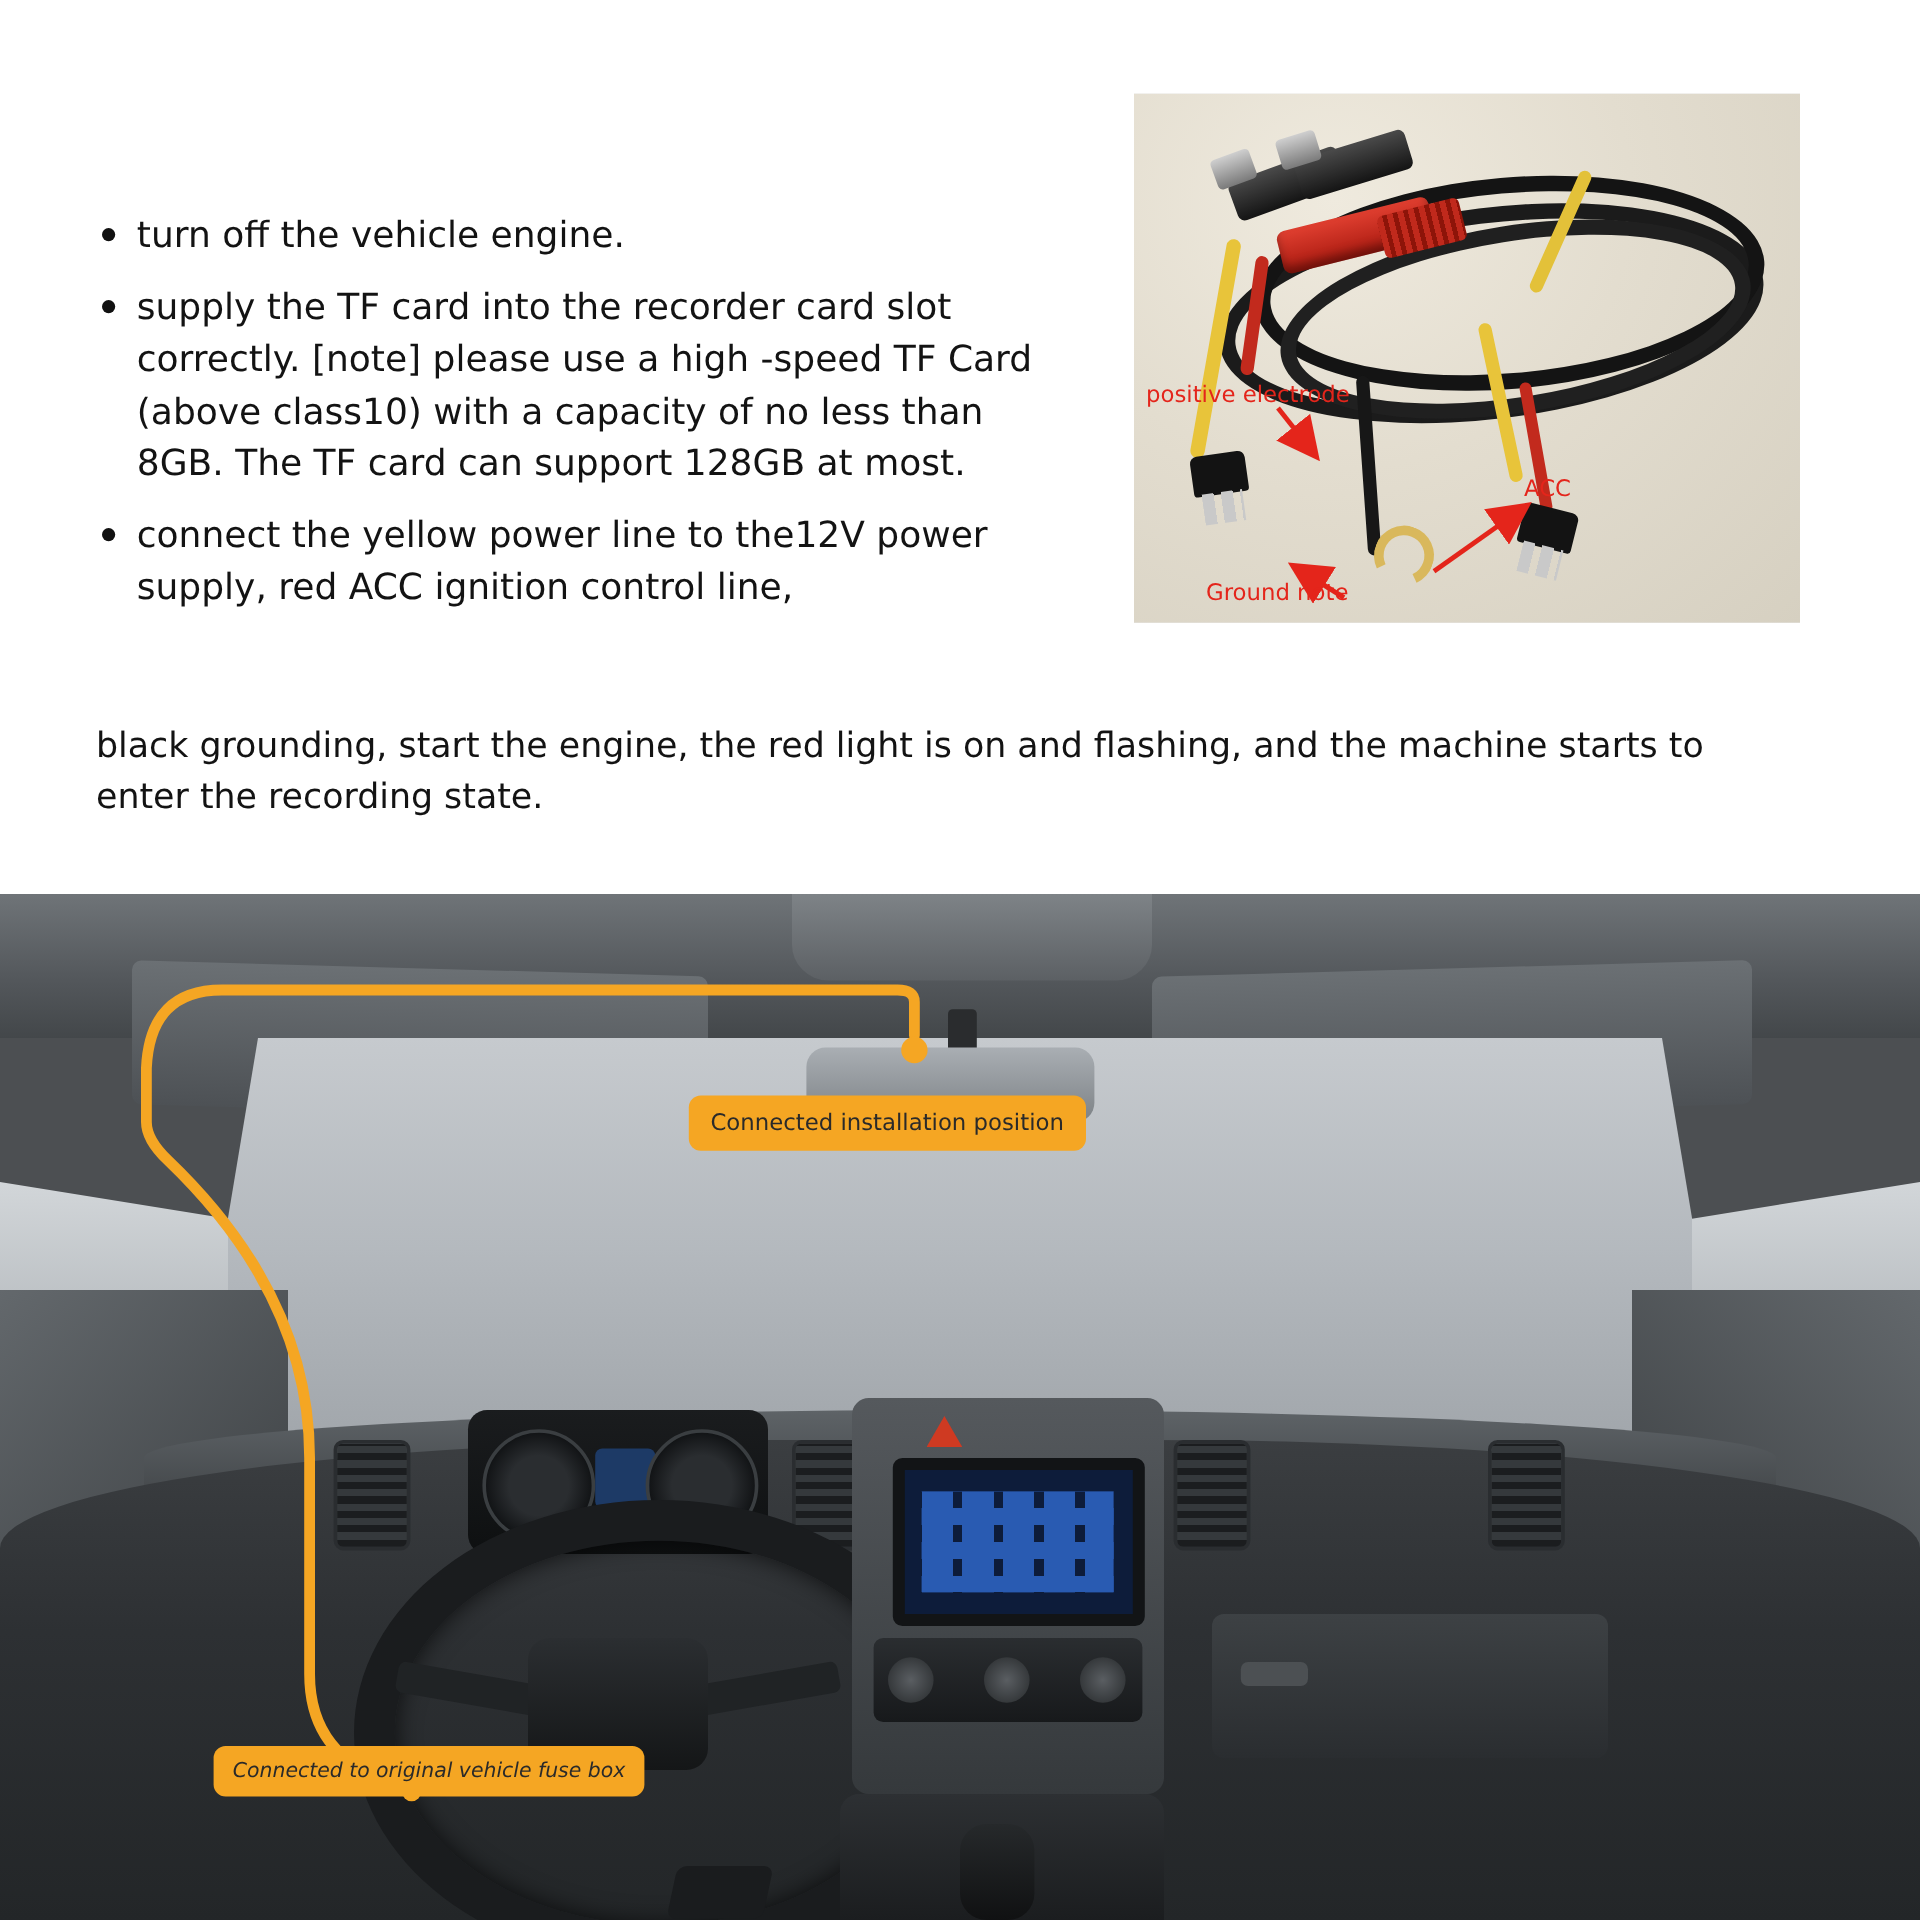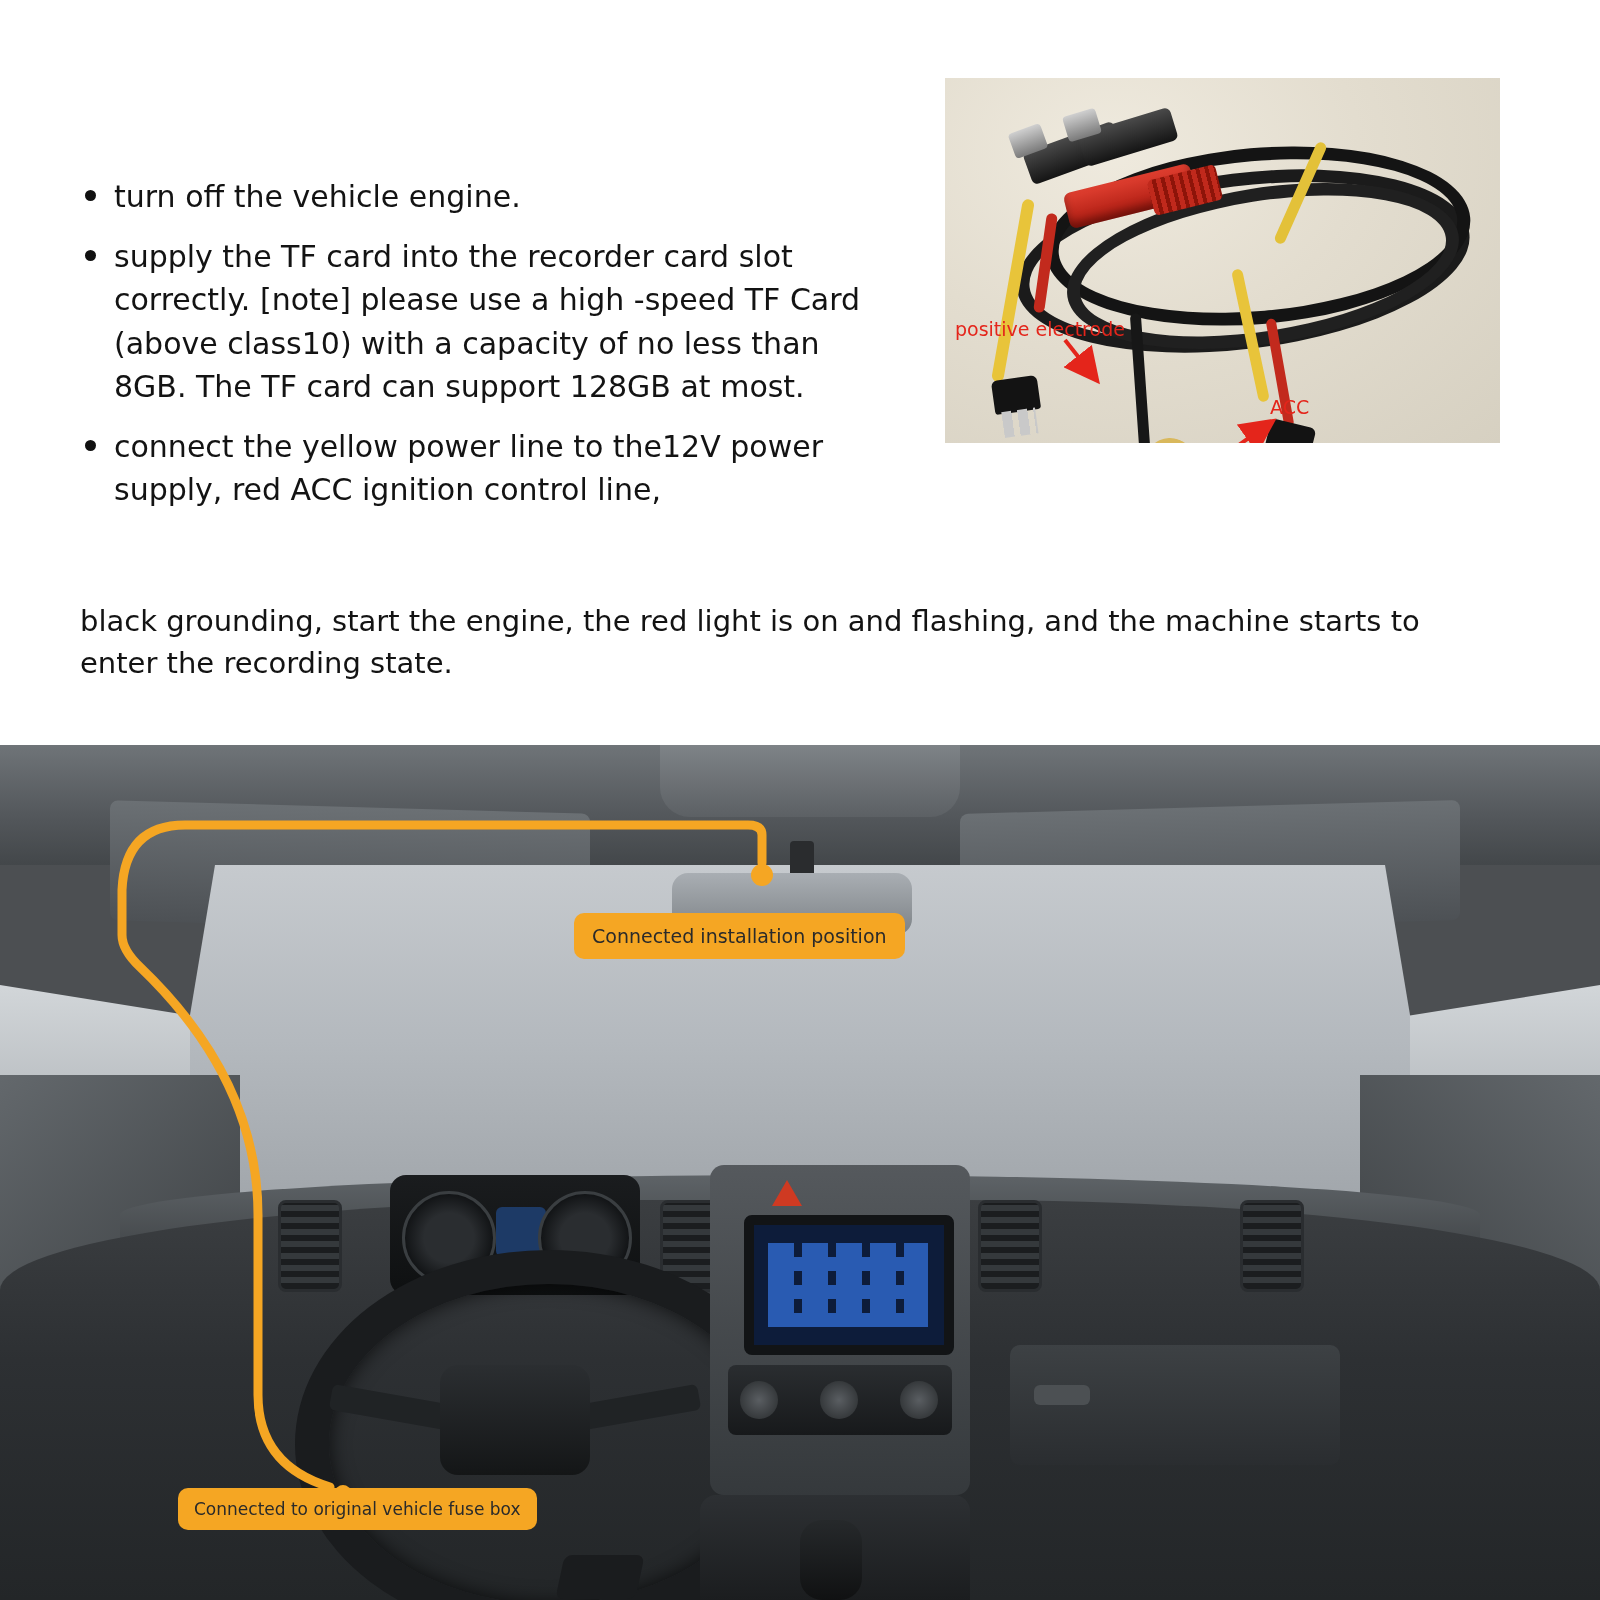--- a/index.html
+++ b/index.html
@@ -67,21 +67,21 @@
     font-size: 29px;
     line-height: 1.45;
   }
 
   
   .harness-photo {
     position: absolute;
     left: 945px;
     top: 78px;
     width: 555px;
-    height: 365px;
+    height: 441px;
     background: #e5e5e5;
     overflow: hidden;
   }
   .harness-bg {
     position: absolute;
     inset: 0;
     background:
       radial-gradient(ellipse at 30% 20%, #efeade 0%, #e3ddcf 45%, #d6d0c1 100%);
   }
   
@@ -401,23 +401,24 @@
     border-radius: 10px;
     font-family: "DejaVu Sans", sans-serif;
     white-space: nowrap;
   }
   .callout-position {
     left: 574px; top: 168px;
     padding: 12px 18px;
     font-size: 19px;
   }
   .callout-fusebox {
-    left: 178px; top: 743px;
+    left: 178px; top: 710px;
     padding: 11px 16px;
     font-size: 17px;
+    font-style: italic;
   }
 </style>
 </head>
 <body>
 
 <div class="top-section">
 
 
   <div class="instr-block">
     <div class="instr-item">

